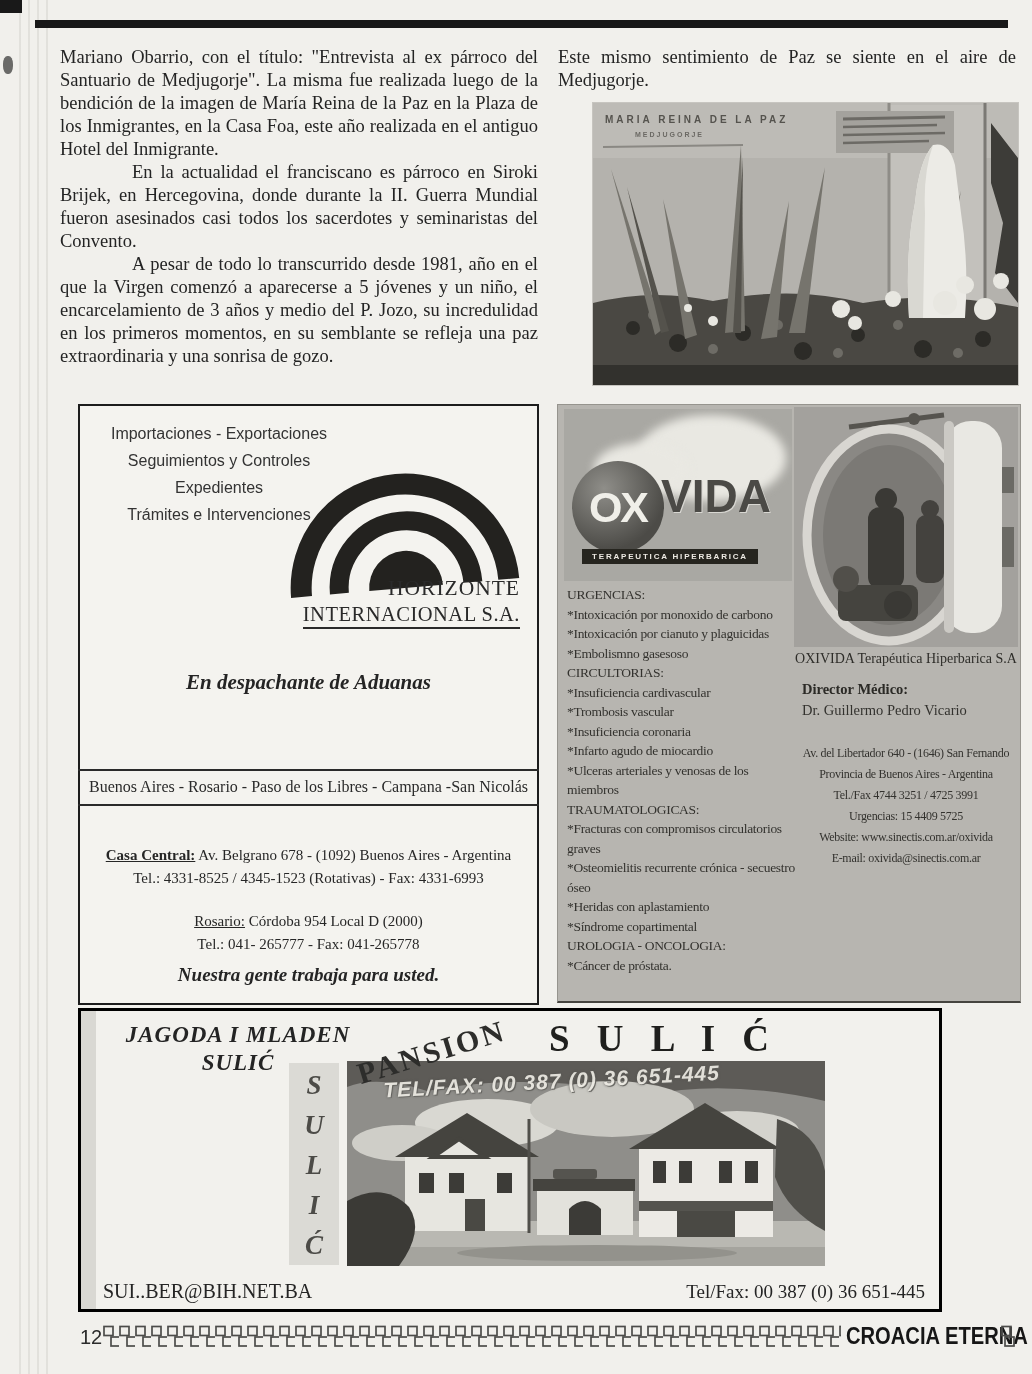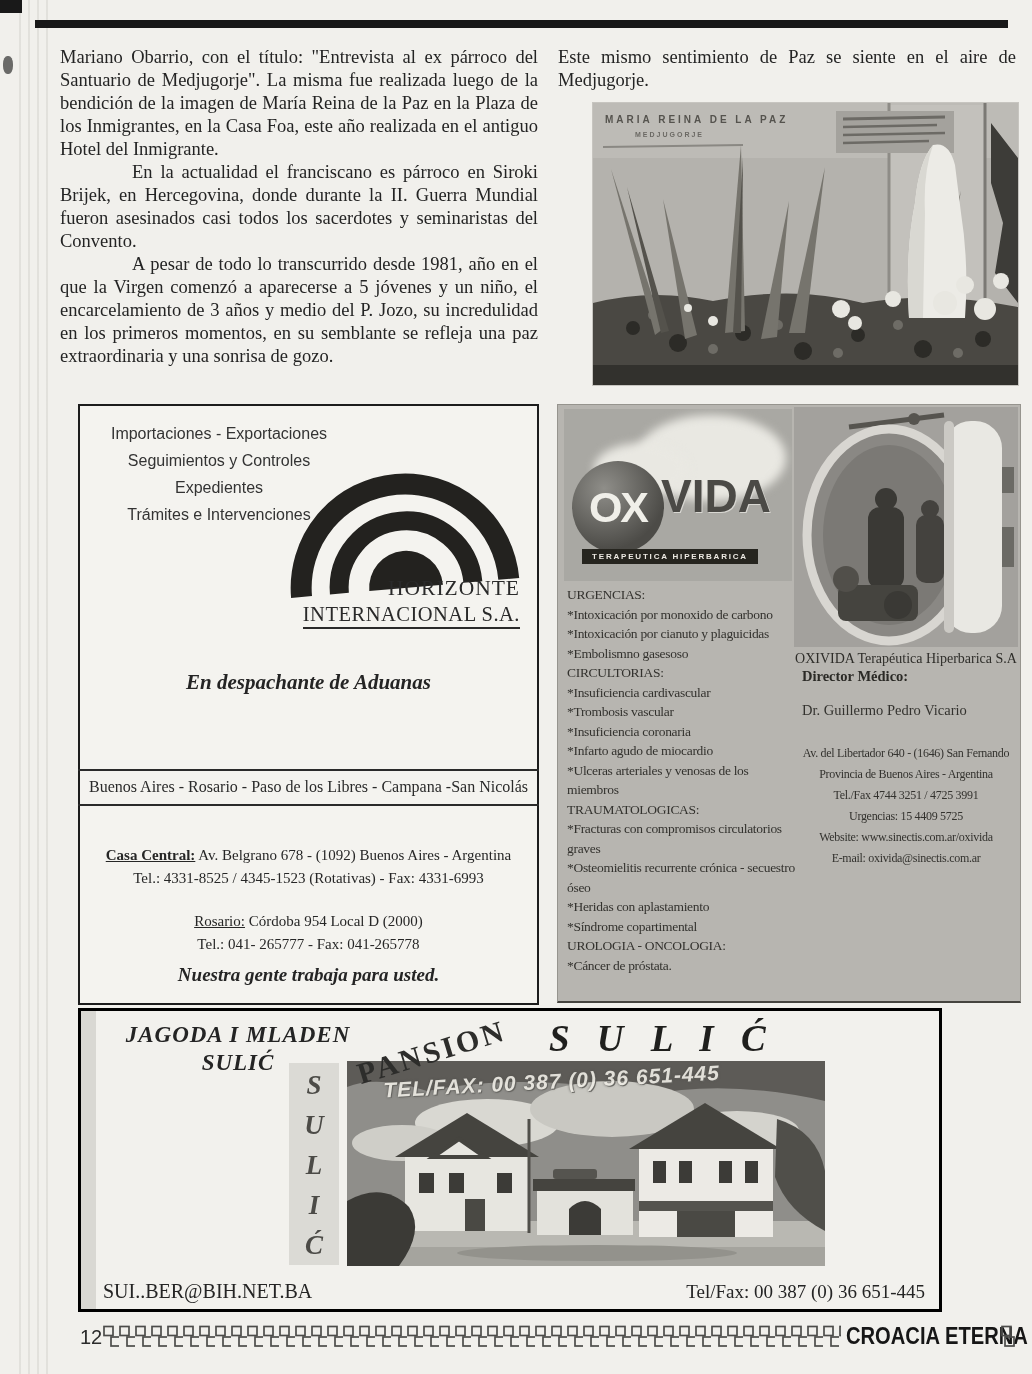--- a/index.html
+++ b/index.html
@@ -55,36 +55,36 @@
     font-family:"Liberation Sans",sans-serif;font-weight:bold;font-size:43px;color:#f0efe9;letter-spacing:-2px;}
   .ox-vida{position:absolute;left:97px;top:60px;font-family:"Liberation Sans",sans-serif;
     font-weight:bold;font-size:46px;color:#4b4a46;text-shadow:1px 1px 0 #d8d7d2;}
   .ox-ribbon{position:absolute;left:18px;top:140px;width:176px;height:15px;background:#26251f;
     color:#ece9e2;font-family:"Liberation Sans",sans-serif;font-weight:bold;font-size:8px;
     letter-spacing:1.8px;text-align:center;line-height:15px;}
   .ox-chamber{position:absolute;left:236px;top:2px;width:224px;height:240px;background:#a3a19d;}
   .ox-list{position:absolute;left:9px;top:180px;width:230px;font-size:13.5px;line-height:19.5px;
     letter-spacing:-0.3px;color:#33322e;}
   .ox-company{position:absolute;left:236px;top:246px;width:224px;text-align:center;font-size:14px;color:#2e2d29;}
-  .ox-dir-label{position:absolute;left:244px;top:263px;font-size:14.5px;font-weight:bold;color:#2b2a26;}
+  .ox-dir-label{position:absolute;left:244px;top:276px;font-size:14.5px;font-weight:bold;color:#2b2a26;}
   .ox-dir-name{position:absolute;left:244px;top:297px;font-size:14.5px;color:#33322e;}
   .ox-address{position:absolute;left:234px;top:338px;width:228px;text-align:center;
     font-size:12px;line-height:21px;letter-spacing:-0.3px;color:#33322e;}
 
   
   .s-ad{position:absolute;left:78px;top:1008px;width:858px;height:298px;border:3px solid #000000;background:#f2f1ed;}
   .s-edge{position:absolute;left:0;top:0;width:15px;height:100%;background:#d9d8d3;}
   .s-owners{position:absolute;left:24px;top:10px;width:266px;text-align:center;
     font-weight:bold;font-style:italic;font-size:23px;line-height:28px;letter-spacing:1px;color:#242424;}
   .s-vstrip{position:absolute;left:208px;top:52px;width:50px;height:202px;background:#dbdad5;
     text-align:center;font-weight:bold;font-style:italic;font-size:27px;line-height:40px;color:#4c4b47;padding-top:2px;box-sizing:border-box;}
   .s-photo{position:absolute;left:266px;top:50px;width:478px;height:205px;background:#8f8e8a;}
   .s-pansion{position:absolute;left:282px;top:46px;transform:rotate(-17deg);transform-origin:left bottom;
     font-weight:bold;font-size:30px;letter-spacing:3px;color:#2d2d2b;}
-  .s-bigname{position:absolute;left:468px;top:6px;font-weight:bold;font-style:italic;
+  .s-bigname{position:absolute;left:468px;top:6px;font-weight:bold;
     font-size:37px;letter-spacing:9px;color:#1f1f1d;white-space:nowrap;}
   .s-overlay{position:absolute;left:36px;top:6px;width:436px;transform:rotate(-3deg);
     font-family:"Liberation Sans",sans-serif;font-weight:bold;font-style:italic;font-size:21px;color:#edebe4;
     text-shadow:0 0 3px #4f4e4a,1px 1px 0 #6a6965;letter-spacing:1px;white-space:nowrap;opacity:.92;}
   .s-bottom{position:absolute;left:22px;right:14px;bottom:6px;display:flex;justify-content:space-between;
     align-items:baseline;font-size:20px;color:#242424;}
   .s-addr{font-style:italic;}
   .s-telfax{font-size:19px;}
 
   

